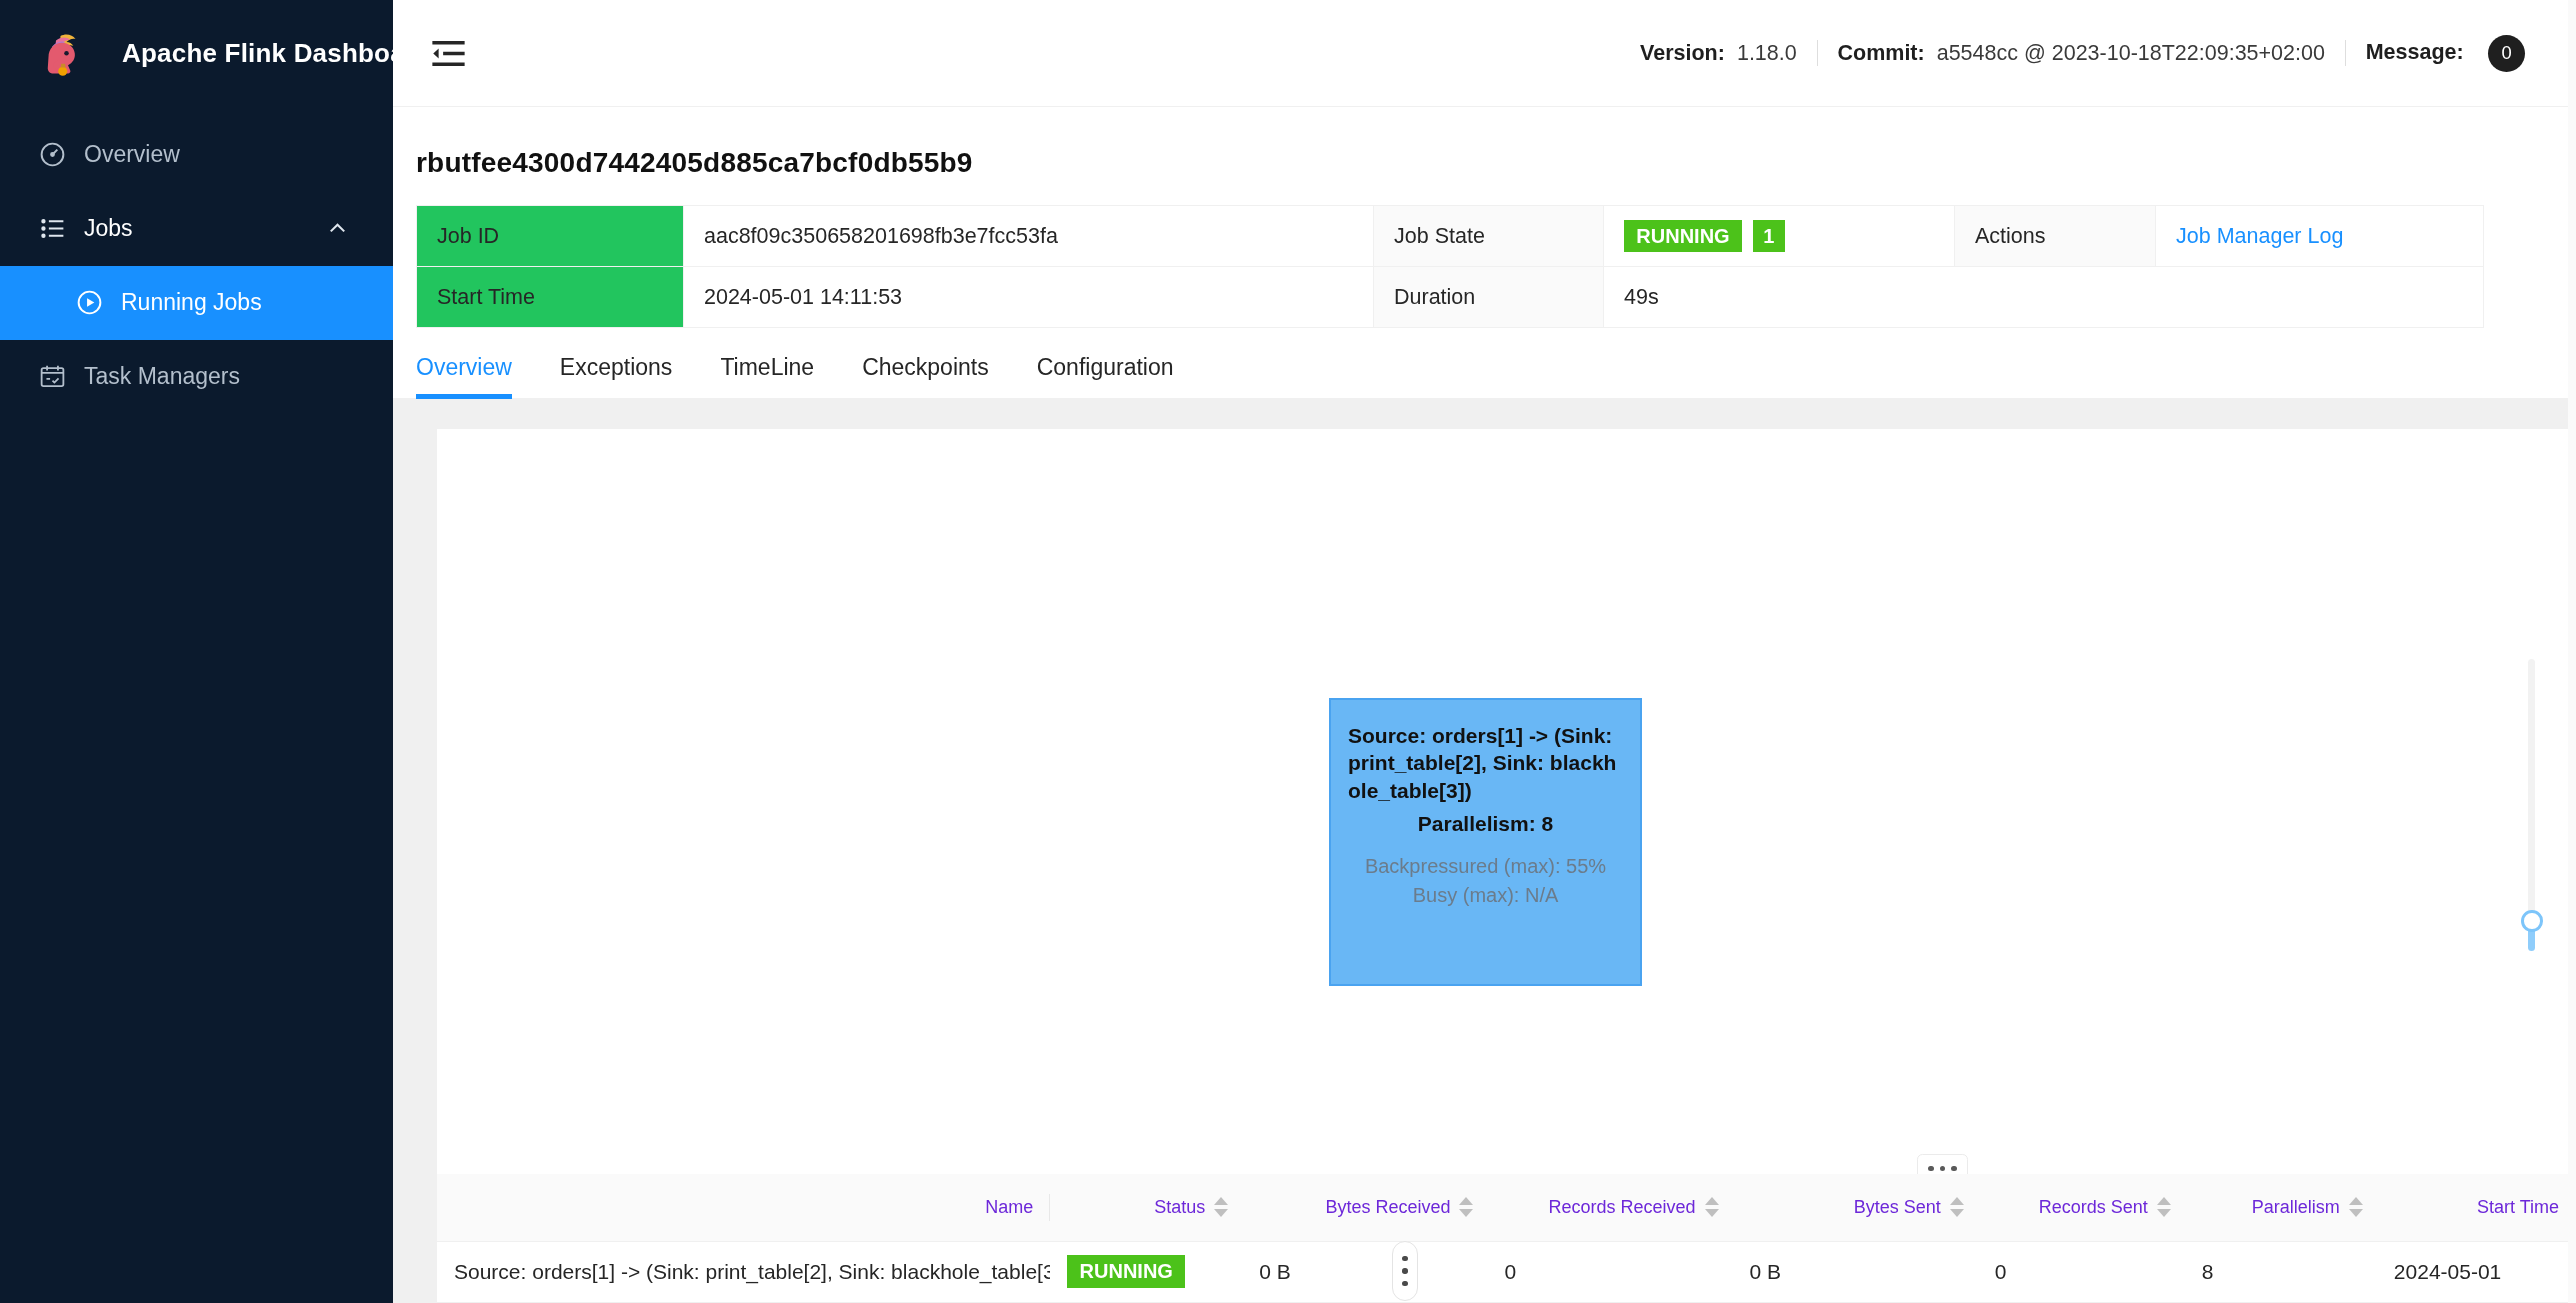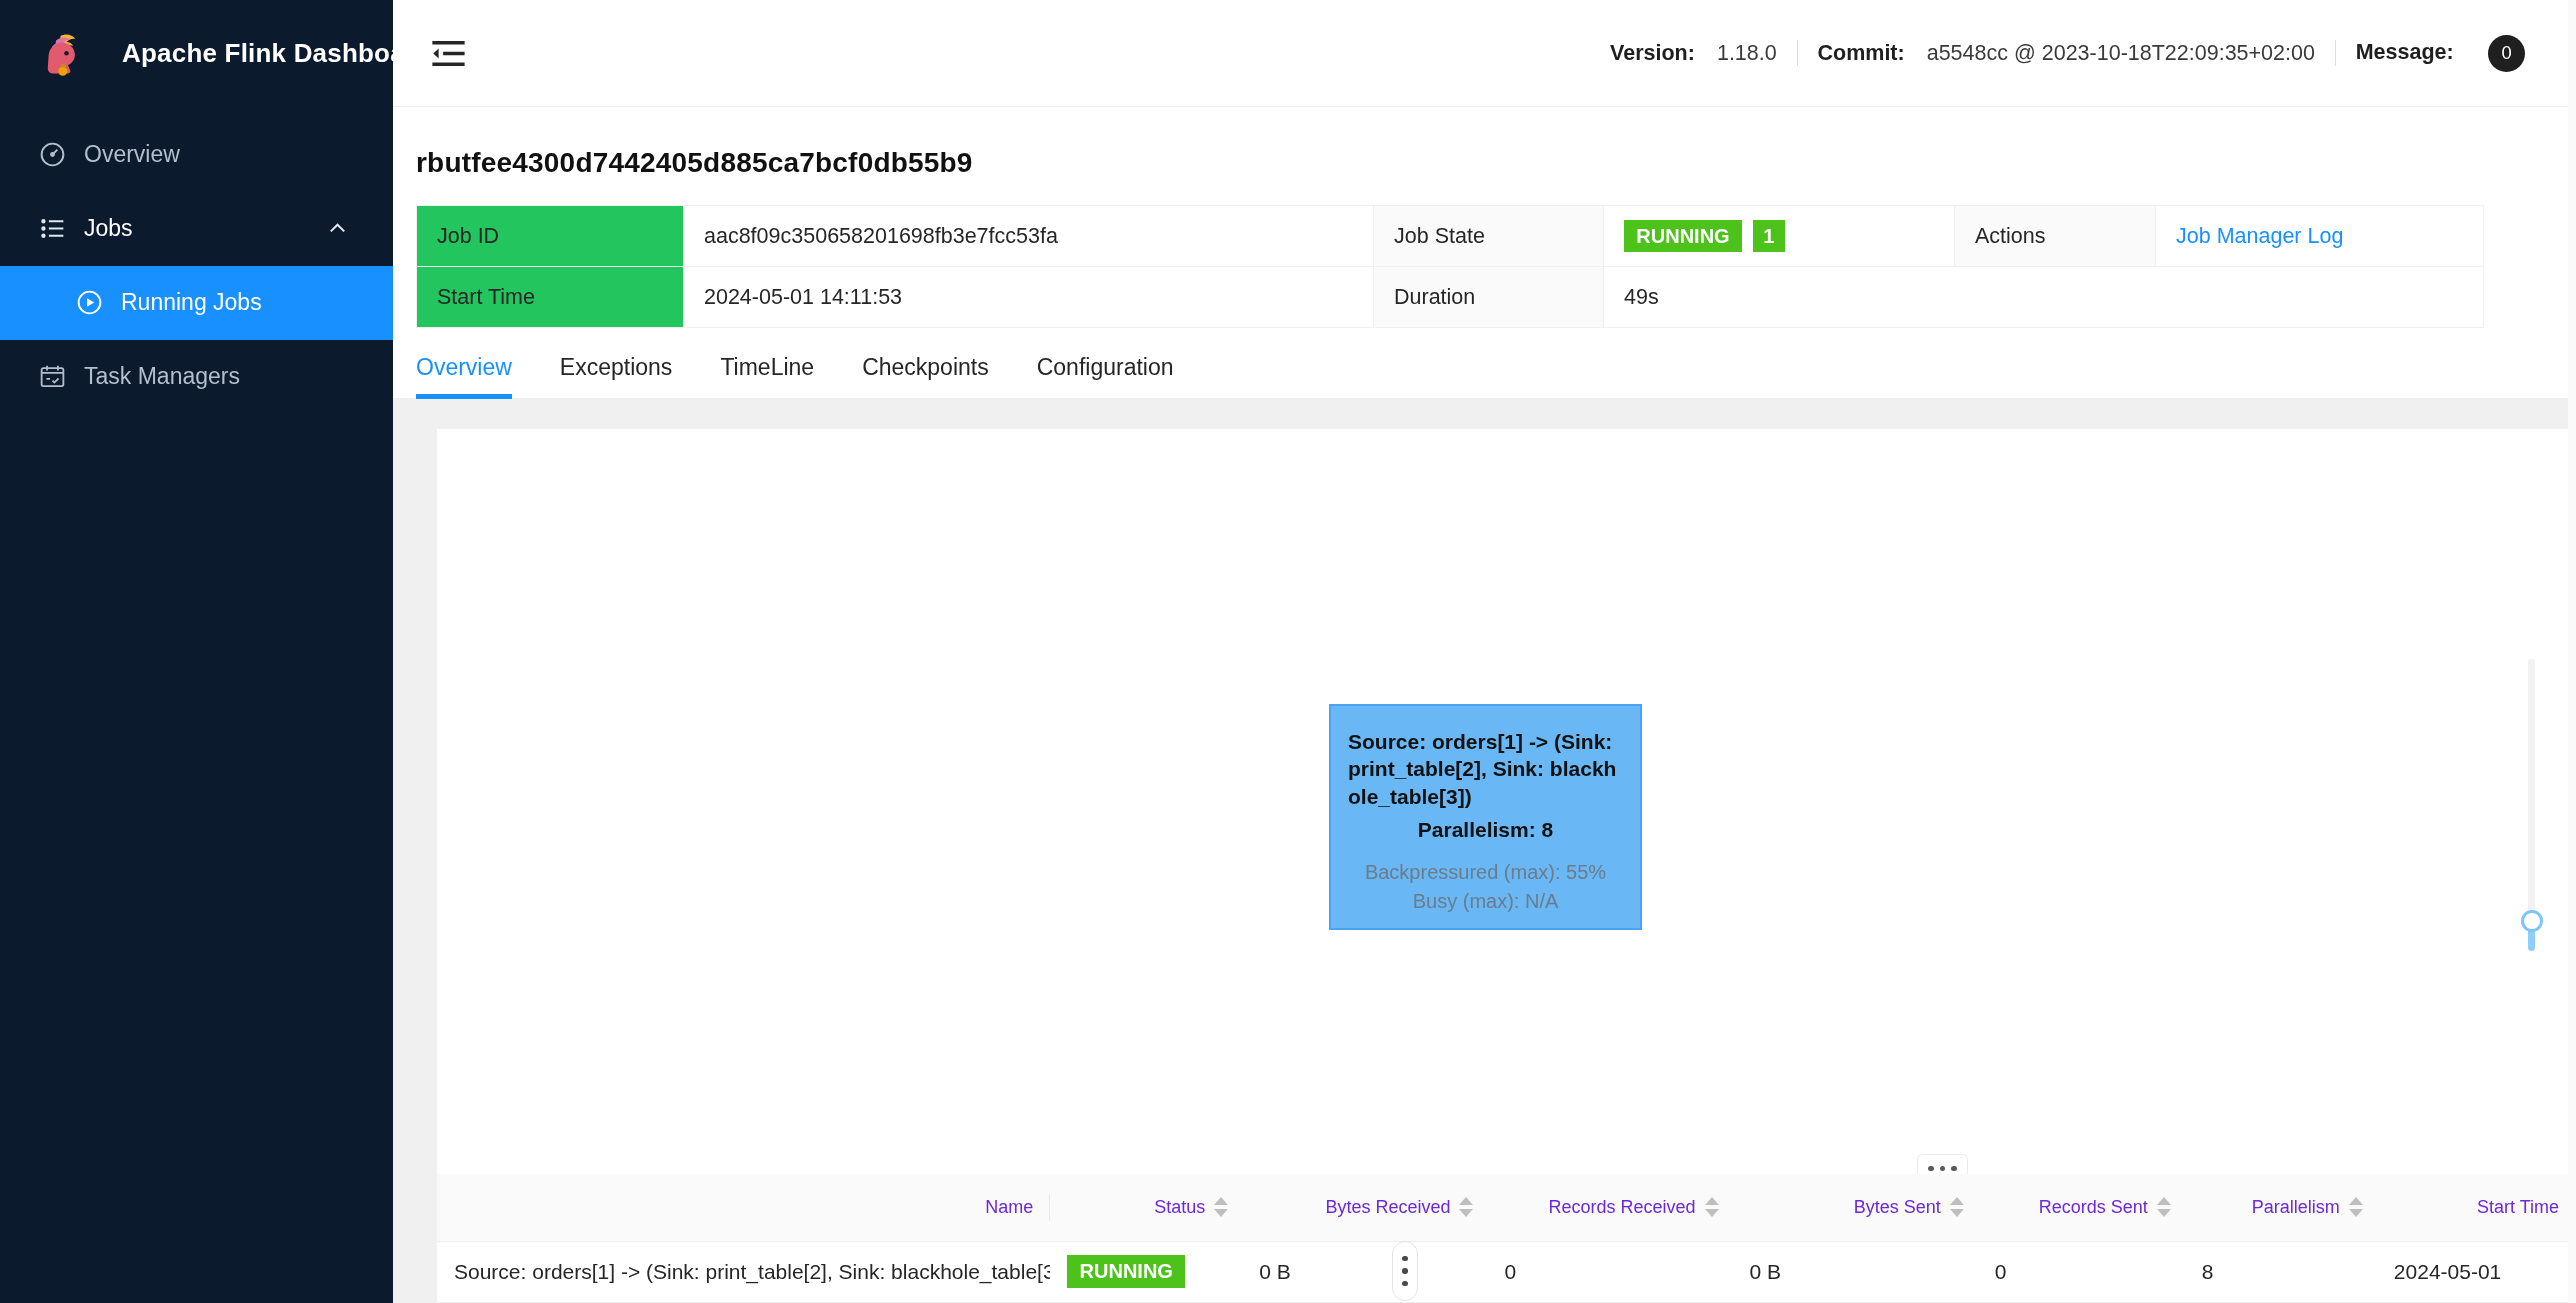--- a/index.html
+++ b/index.html
@@ -54,21 +54,21 @@
   .topbar {
     height: 107px; flex: 0 0 107px; background: #ffffff;
     display: flex; align-items: center; padding: 0 31px 0 34px;
     border-bottom: 0.8px solid #f0f0f0;
   }
   .fold-btn { width: 43px; height: 43px; cursor: pointer; display:block; }
   .topbar-right {
     margin-left: auto; display: flex; align-items: center;
     font-size: 21.5px; color: #2b2b2b; white-space: nowrap;
   }
-  .meta-chunk { display: flex; align-items: baseline; gap: 22px; padding: 0 20px; }
+  .meta-chunk { display: flex; align-items: baseline; gap: 12px; padding: 0 20px; }
   .meta-chunk:first-child { padding-left: 0; }
   .meta-k { font-weight: bold; color: #1f1f1f; }
   .meta-v { color: #3a3a3a; }
   .vsep { width: 0.8px; height: 26px; background: #dedede; }
   .msg-badge {
     width: 37px; height: 37px; border-radius: 50%; background: #1f1f1f;
     color: #fff; font-size: 18.4px; display: flex; align-items: center;
     justify-content: center; margin-left: 12.3px;
   }
 
@@ -113,21 +113,21 @@
     height: 4.6px; background: #1890ff;
   }
 
   
   .content { flex: 1 1 auto; position: relative; padding: 31px 44px 0 44px; }
   .canvas-card {
     position: absolute; left: 428px; top: 429px; right: 44px; bottom: 129px;
     background: #ffffff; overflow: hidden;
   }
   .node {
-    position: absolute; left: 892px; top: 275px; width: 313px; height: 226px;
+    position: absolute; left: 892px; top: 269px; width: 313px; height: 288px;
     background: #69B7F5; border: 2.3px solid #4aa3f0;
     color: #111111; padding: 21.5px 17px 0 17px;
   }
   .node-name { font-size: 21px; font-weight: bold; line-height: 1.32; word-break: break-all; }
   .node-par { font-size: 21px; font-weight: bold; text-align: center; margin-top: 7.7px; }
   .node-stat { font-size: 20px; color: #6b7c8c; text-align: center; line-height: 1.45; margin-top: 15.3px; }
 
   
   .zoom-slider { position: absolute; right: 32px; top: 230px; width: 26px; height: 291px; }
   .zs-track { position: absolute; left: 10px; top: 0; width: 7px; height: 291px; background: #f2f2f2; border-radius: 3.8px; }

